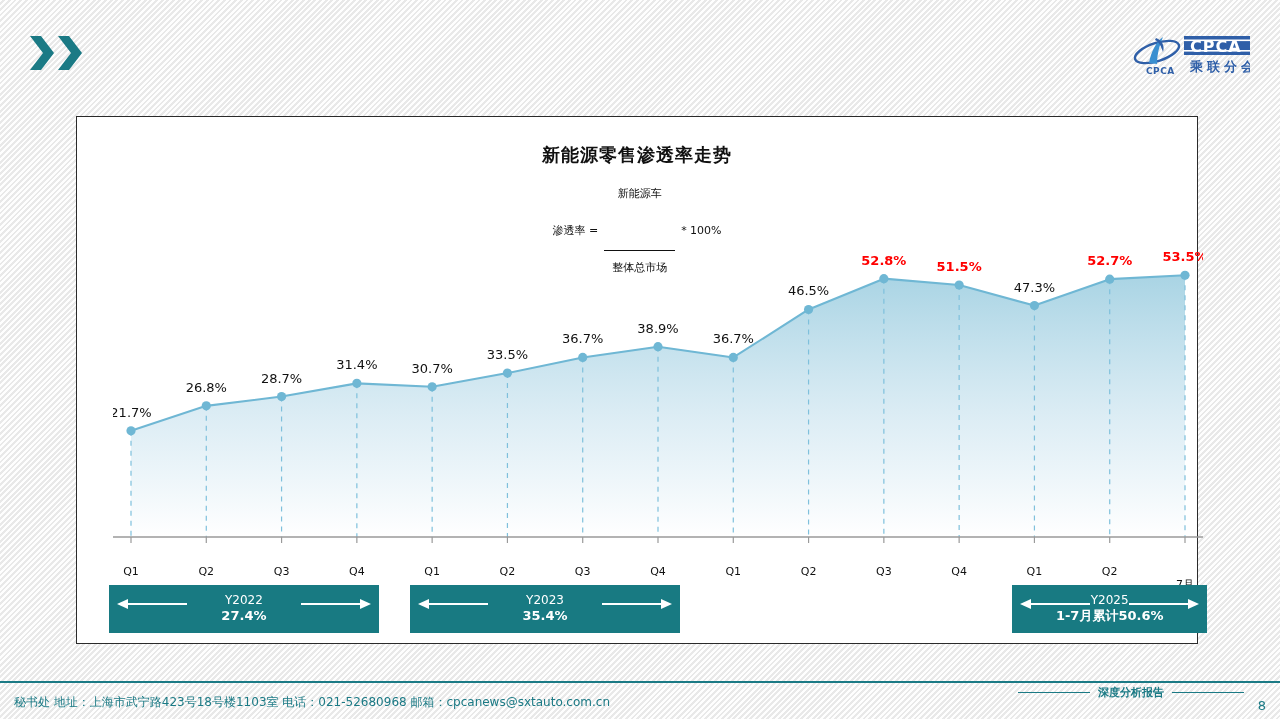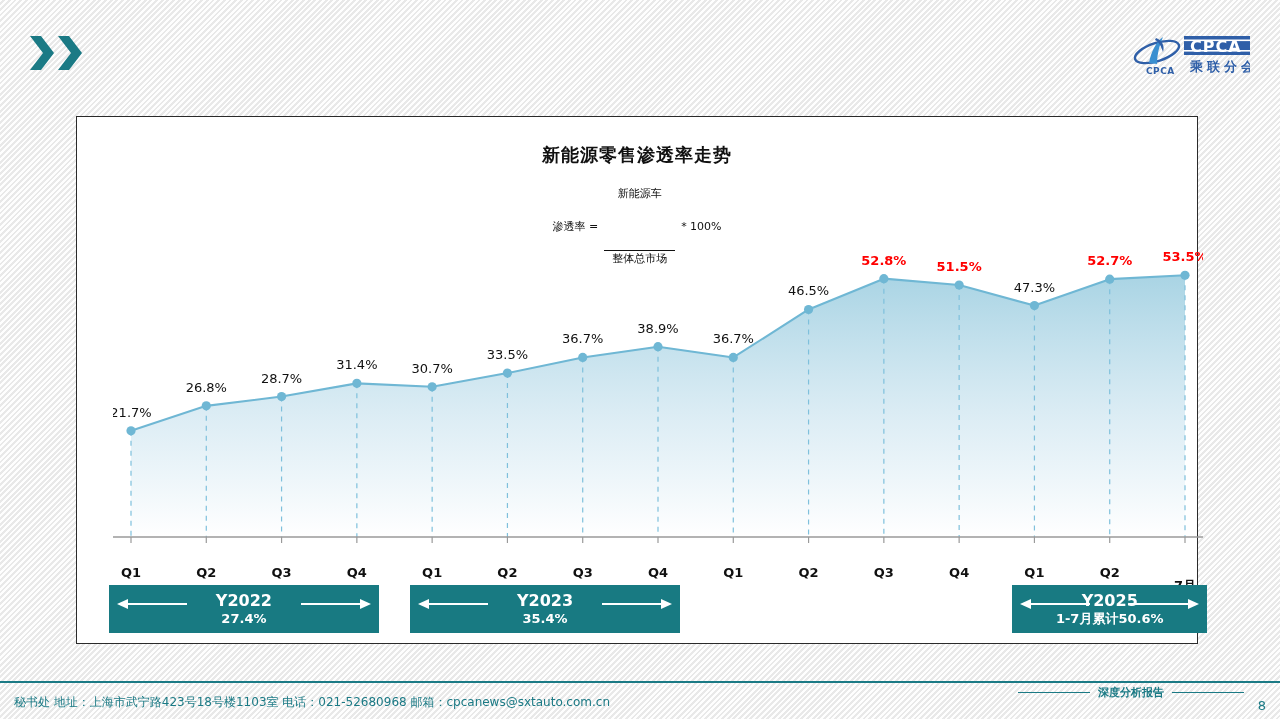--- a/index.html
+++ b/index.html
@@ -61,41 +61,40 @@
     font-size: 11px; color: #111;
     font-family: "DejaVu Sans", "Liberation Sans", sans-serif;
   }
   .formula .lead { margin-right: 6px; }
   .frac {
     display: inline-flex; flex-direction: column; align-items: center;
     line-height: 1.25;
     gap: 48px;
   }
   .frac .num { padding: 0 8px 1px 8px; }
-  .frac .den { padding: 1px 8px 0 8px; border-top: 1.4px solid #111; text-align: right; }
+  .frac .den { padding: 10px 8px 0 8px; border-top: 1.4px solid #111; text-align: right; }
   .formula .tail { margin-left: 6px; }
 
   
   .plot {
     position: absolute; left: 36px; top: 132px;
     width: 1090px; height: 310px;
   }
   .plot svg { display: block; }
 
   
   .xlabels {
     position: absolute; left: 36px; top: 448px;
     width: 1090px; height: 24px;
   }
   .xlabel {
     position: absolute; transform: translateX(-50%);
-    font-size: 13px; color: #111;
+    font-size: 11px; color: #111;
     font-family: "DejaVu Sans", "Liberation Sans", sans-serif;
     white-space: nowrap;
-    font-weight: bold;
   }
 
   
   .banners {
     position: absolute; left: 36px; top: 468px;
     width: 1090px; height: 52px;
   }
   .banner {
     position: absolute; top: 0; height: 48px;
     background: #187a82;
@@ -104,21 +103,21 @@
   }
   .banner .arrow-l, .banner .arrow-r {
     position: absolute; top: 14px; height: 10px;
   }
   .banner .arrow-l { left: 8px; }
   .banner .arrow-r { right: 8px; }
   .banner .btxt {
     text-align: center; line-height: 1.25; z-index: 2;
     font-family: "DejaVu Sans", "Liberation Sans", sans-serif;
   }
-  .banner .b1 { font-size: 16px; font-weight: bold; }
+  .banner .b1 { font-size: 12px; font-weight: normal; }
   .banner .b2 { font-size: 13px; font-weight: bold; }
 
   
   .footer-rule {
     position: absolute; left: 0; top: 681px; width: 1280px; height: 2px;
     background: #1b7a85;
   }
   .footer-text {
     position: absolute; left: 14px; top: 694px;
     font-size: 12px; color: #1b7a85;

